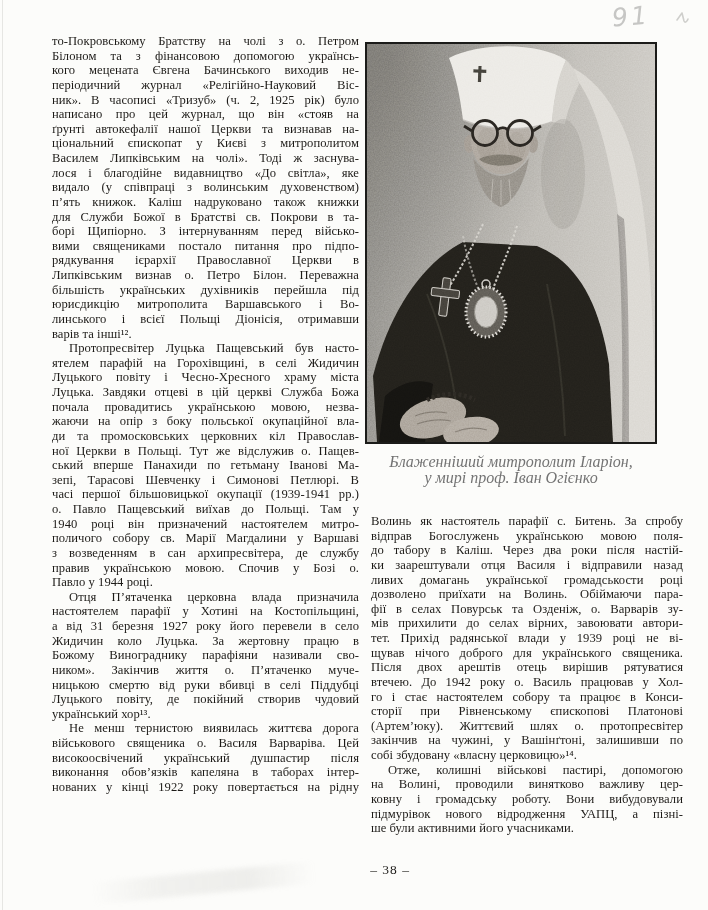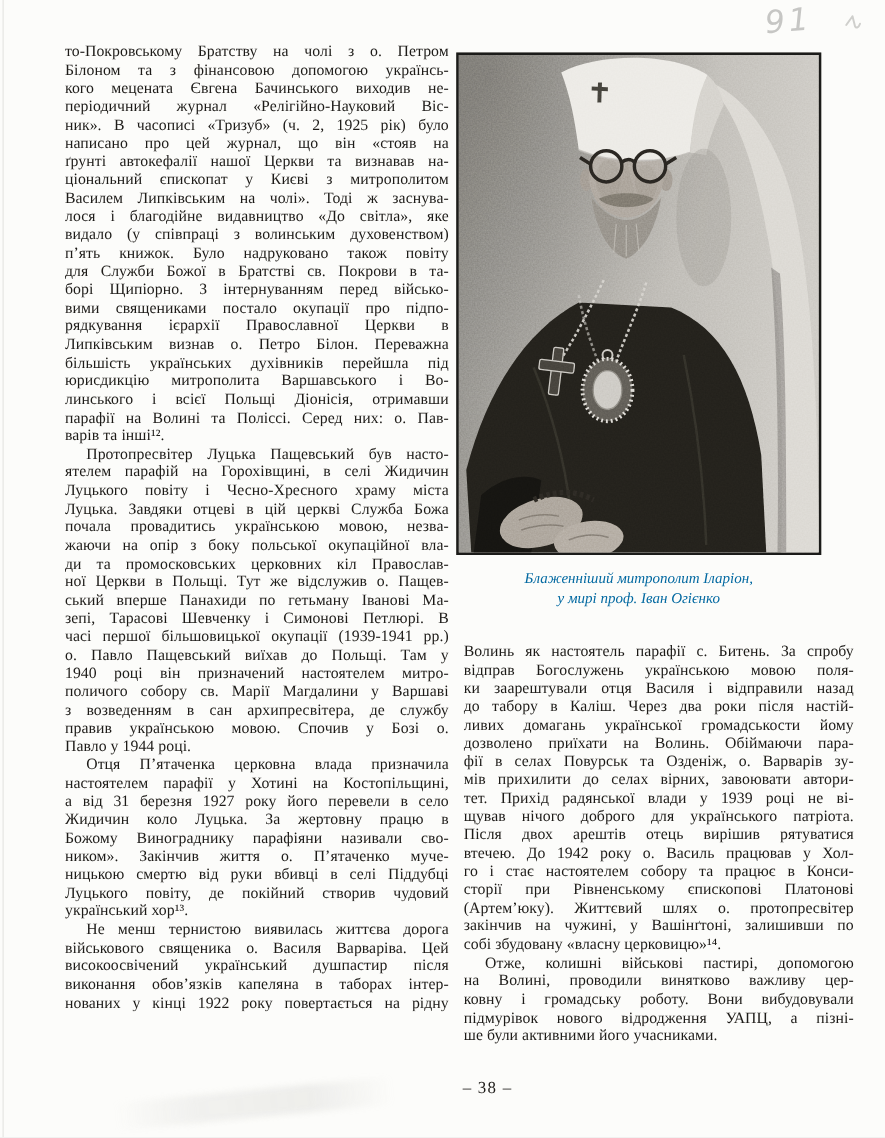--- a/index.html
+++ b/index.html
@@ -21,21 +21,21 @@
   }
   .ln.indent{text-indent:17px;}
   .ln.endline{text-align-last:left;}
   .photo{
     position:absolute;left:365px;top:42px;width:288px;height:398px;
     border:2px solid #1b1b19;background:#b0ada8;
   }
   .photo svg{display:block;width:288px;height:398px;}
   .caption{
     position:absolute;left:365px;top:454px;width:292px;
-    text-align:center;font-style:italic;font-size:12px;line-height:16px;color:#0369a1;
+    text-align:center;font-style:italic;font-size:16px;line-height:16px;color:#737373;
   }
   .page-number{
     position:absolute;left:0;top:862px;width:708px;
     text-align:center;font-size:13.5px;letter-spacing:1px;margin-left:36px;
   }
   .handwritten{
     position:absolute;left:612px;top:2px;
     font-family:"DejaVu Sans",sans-serif;font-style:italic;font-weight:300;
     font-size:25px;color:#c6c6c4;letter-spacing:3px;
     transform:rotate(-5deg);
@@ -65,30 +65,29 @@
         <div class="ln">Білоном та з фінансовою допомогою українсь-</div>
         <div class="ln">кого мецената Євгена Бачинського виходив не-</div>
         <div class="ln">періодичний журнал «Релігійно-Науковий Віс-</div>
         <div class="ln">ник». В часописі «Тризуб» (ч. 2, 1925 рік) було</div>
         <div class="ln">написано про цей журнал, що він «стояв на</div>
         <div class="ln">ґрунті автокефалії нашої Церкви та визнавав на-</div>
         <div class="ln">ціональний єпископат у Києві з митрополитом</div>
         <div class="ln">Василем Липківським на чолі». Тоді ж заснува-</div>
         <div class="ln">лося і благодійне видавництво «До світла», яке</div>
         <div class="ln">видало (у співпраці з волинським духовенством)</div>
-        <div class="ln">п’ять книжок. Було надруковано також повіту</div>
+        <div class="ln">п’ять книжок. Каліш надруковано також книжки</div>
         <div class="ln">для Служби Божої в Братстві св. Покрови в та-</div>
         <div class="ln">борі Щипіорно. З інтернуванням перед військо-</div>
-        <div class="ln">вими священиками постало окупації про підпо-</div>
+        <div class="ln">вими священиками постало питання про підпо-</div>
         <div class="ln">рядкування ієрархії Православної Церкви в</div>
         <div class="ln">Липківським визнав о. Петро Білон. Переважна</div>
         <div class="ln">більшість українських духівників перейшла під</div>
         <div class="ln">юрисдикцію митрополита Варшавського і Во-</div>
         <div class="ln">линського і всієї Польщі Діонісія, отримавши</div>
-        <div class="ln">парафії на Волині та Поліссі. Серед них: о. Пав-</div>
         <div class="ln endline">варів та інші¹².</div>
       </div>
       <div class="para">
         <div class="ln indent">Протопресвітер Луцька Пащевський був насто-</div>
         <div class="ln">ятелем парафій на Горохівщині, в селі Жидичин</div>
         <div class="ln">Луцького повіту і Чесно-Хресного храму міста</div>
         <div class="ln">Луцька. Завдяки отцеві в цій церкві Служба Божа</div>
         <div class="ln">почала провадитись українською мовою, незва-</div>
         <div class="ln">жаючи на опір з боку польської окупаційної вла-</div>
         <div class="ln">ди та промосковських церковних кіл Православ-</div>
@@ -226,28 +225,28 @@
 
   <figcaption class="caption">
     <div>Блаженніший митрополит Іларіон,</div>
     <div>у мирі проф. Іван Огієнко</div>
   </figcaption>
 
   <div class="col col-right">
       <div class="para">
         <div class="ln">Волинь як настоятель парафії с. Битень. За спробу</div>
         <div class="ln">відправ Богослужень українською мовою поля-</div>
+        <div class="ln">до табору в Каліш. Через два роки після настій-</div>
         <div class="ln">ки заарештували отця Василя і відправили назад</div>
-        <div class="ln">до табору в Каліш. Через два роки після настій-</div>
-        <div class="ln">ливих домагань української громадськости йому</div>
+        <div class="ln">ливих домагань української громадськости році</div>
         <div class="ln">дозволено приїхати на Волинь. Обіймаючи пара-</div>
         <div class="ln">фії в селах Повурськ та Озденіж, о. Варварів зу-</div>
         <div class="ln">мів прихилити до селах вірних, завоювати автори-</div>
         <div class="ln">тет. Прихід радянської влади у 1939 році не ві-</div>
-        <div class="ln">щував нічого доброго для українського патріота.</div>
+        <div class="ln">щував нічого доброго для українського священика.</div>
         <div class="ln">Після двох арештів отець вирішив рятуватися</div>
         <div class="ln">втечею. До 1942 року о. Василь працював у Хол-</div>
         <div class="ln">го і стає настоятелем собору та працює в Конси-</div>
         <div class="ln">сторії при Рівненському єпископові Платонові</div>
         <div class="ln">(Артем’юку). Життєвий шлях о. протопресвітер</div>
         <div class="ln">закінчив на чужині, у Вашінґтоні, залишивши по</div>
         <div class="ln endline">собі збудовану «власну церковицю»¹⁴.</div>
       </div>
       <div class="para">
         <div class="ln indent">Отже, колишні військові пастирі, допомогою</div>

